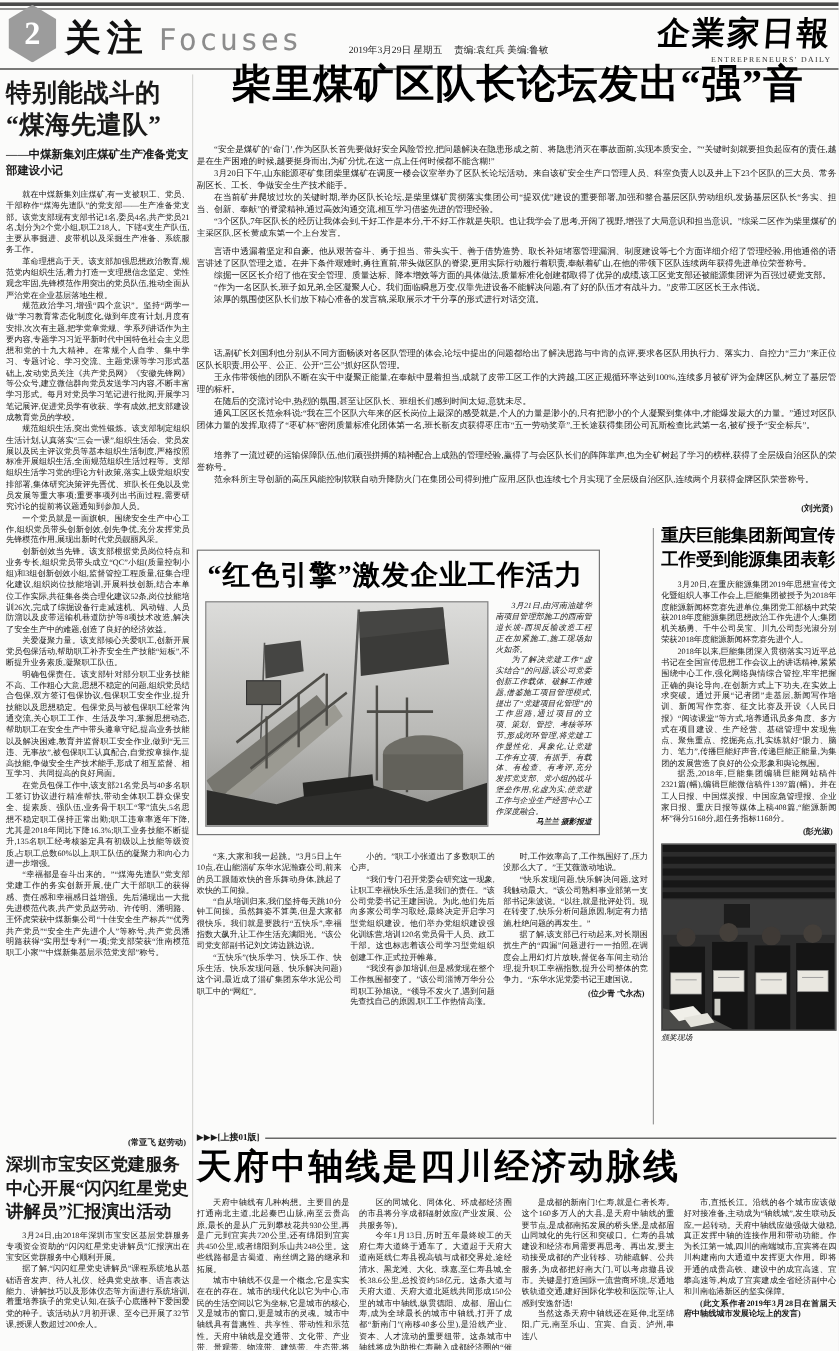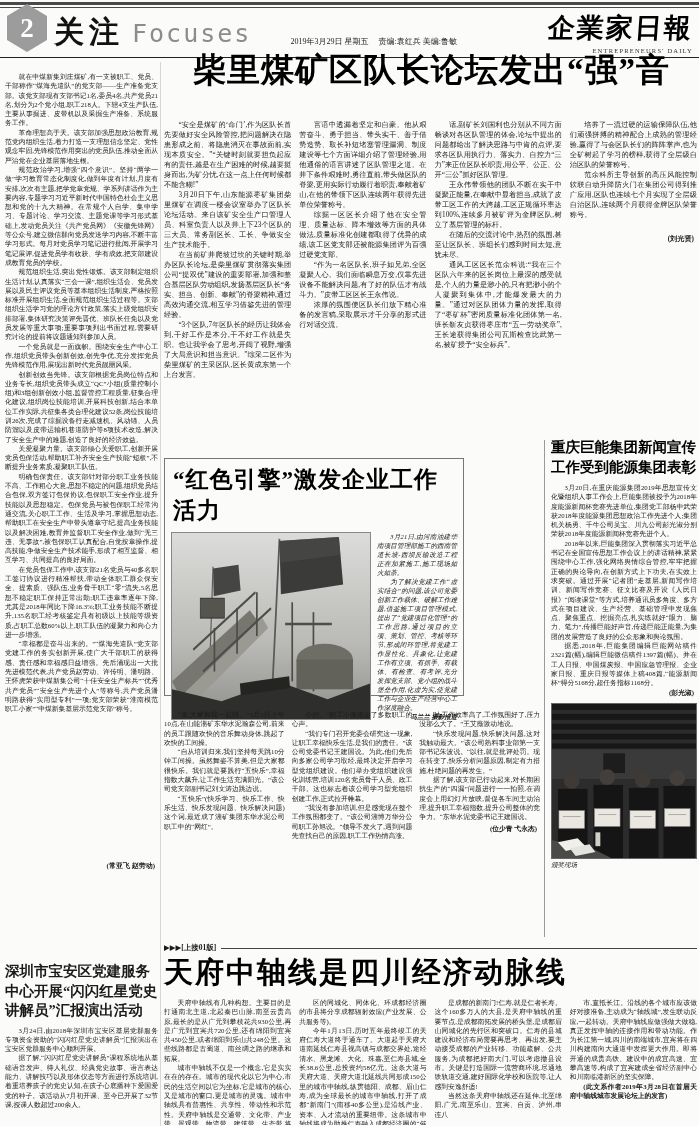--- a/index.html
+++ b/index.html
@@ -41,25 +41,25 @@
   .l-body { margin-top:8px; font-size:6.8px; line-height:9.3px; height:786px; overflow:hidden; }
   .l-byline { font-size:7px; margin-top:3px; }
   .vsep-left { position:absolute; left:160px; top:62px; width:1px; height:1064px; background:#d7d7d4; }
   
   .shenzhen { position:absolute; left:5px; top:962px; width:153px; }
   .sz-title { font-size:14.5px; font-weight:900; line-height:19.5px; }
   .sz-body { margin-top:5px; font-size:6.8px; line-height:9.3px; height:118px; overflow:hidden; }
   
   .main-headline { position:absolute; left:168px; top:48px; width:527px; height:50px;
     font-size:33px; font-weight:900; text-align:center; letter-spacing:1px; color:#000; }
-  .main-cols { position:absolute; left:164px; top:120px; width:533px; height:332px; display:flex; gap:8px; }
+  .main-cols { position:absolute; left:164px; top:120px; width:533px; height:332px; display:flex; gap:8px;flex-direction:column; }
   .main-cols .col { flex:1 1 0; overflow:hidden; font-size:7.2px; line-height:10px; }
   .m-byline { font-size:7.2px; margin-top:14px; }
   
-  .redbox { position:absolute; left:164px; top:458px; width:300px; height:238px;
+  .redbox { position:absolute; left:164px; top:458px; width:336px; height:238px;
     border:1px solid #777; padding:4px 6px 5px 6px; }
   .re-headline { font-size:23px; font-weight:900; letter-spacing:1px; margin:1px 0 6px 2px; color:#000; }
   .re-flex { display:flex; gap:6px; height:188px; }
   .re-photo { flex:1 1 auto; border:1px solid #888; background:#cfcfcf; overflow:hidden; }
   .re-text { width:80px; flex:0 0 80px; font-size:6.6px; line-height:9px; font-style:italic;
     display:flex; flex-direction:column; text-align:justify; }
   .re-text p { margin:0; text-indent:2em; }
   .re-credit { margin-top:auto; text-align:right; font-size:6.4px; font-weight:bold; }
   
   .fivehappy { position:absolute; left:164px; top:701px; width:376px; height:236px; }
@@ -104,20 +104,23 @@
     <div class="masthead">
       <div class="m-cn">企業家日報</div>
       <div class="m-en">ENTREPRENEURS' DAILY</div>
     </div>
     <div class="hdr-bottom"></div>
   </div>
 
   <div class="vsep-left"></div>
 
   <div class="leftcol">
+    <div class="l-title">特别能战斗的
+“煤海先遣队”</div>
+    <div class="l-sub">——中煤新集刘庄煤矿生产准备党支部建设小记</div>
     <div class="l-body body-text">
         <p>就在中煤新集刘庄煤矿,有一支被职工、党员、干部称作“煤海先遣队”的党支部——生产准备党支部。该党支部现有支部书记1名,委员4名,共产党员21名,划分为2个党小组,职工218人。下辖4支生产队伍,主要从事掘进、皮带机以及采掘生产准备、系统服务工作。</p>
         <p>革命理想高于天。该支部加强思想政治教育,规范党内组织生活,着力打造一支理想信念坚定、党性观念牢固,先锋模范作用突出的党员队伍,推动全面从严治党在企业基层落地生根。</p>
         <p>规范政治学习,增强“四个意识”。坚持“两学一做”学习教育常态化制度化,做到年度有计划,月度有安排,次次有主题,把学党章党规、学系列讲话作为主要内容,专题学习习近平新时代中国特色社会主义思想和党的十九大精神。在常规个人自学、集中学习、专题讨论、学习交流、主题党课等学习形式基础上,发动党员关注《共产党员网》《安徽先锋网》等公众号,建立微信群向党员发送学习内容,不断丰富学习形式。每月对党员学习笔记进行批阅,开展学习笔记展评,促进党员学有收获、学有成效,把支部建设成教育党员的学校。</p>
         <p>规范组织生活,突出党性锻炼。该支部制定组织生活计划,认真落实“三会一课”,组织生活会、党员发展以及民主评议党员等基本组织生活制度,严格按照标准开展组织生活,全面规范组织生活过程等。支部组织生活学习党的理论方针政策,落实上级党组织安排部署,集体研究决策评先晋优、班队长任免以及党员发展等重大事项;重要事项列出书面过程,需要研究讨论的提前将议题通知到参加人员。</p>
         <p>一个党员就是一面旗帜。围绕安全生产中心工作,组织党员带头创新创效,创先争优,充分发挥党员先锋模范作用,展现出新时代党员靓丽风采。</p>
         <p>创新创效当先锋。该支部根据党员岗位特点和业务专长,组织党员带头成立“QC”小组(质量控制小组)和3组创新创效小组,监督管控工程质量,征集合理化建议,组织岗位技能培训,开展科技创新,结合本单位工作实际,共征集各类合理化建议52条,岗位技能培训26次,完成了综掘设备行走减速机、风动锚、人员防溜以及皮带运输机巷道防护等8项技术改造,解决了安全生产中的难题,创造了良好的经济效益。</p>
         <p>关爱凝聚力量。该支部倾心关爱职工,创新开展党员包保活动,帮助职工补齐安全生产技能“短板”,不断提升业务素质,凝聚职工队伍。</p>
         <p>明确包保责任。该支部针对部分职工业务技能不高、工作粗心大意,思想不稳定的问题,组织党员结合包保,双方签订包保协议,包保职工安全作业,提升技能以及思想稳定。包保党员与被包保职工经常沟通交流,关心职工工作、生活及学习,掌握思想动态,帮助职工在安全生产中带头遵章守纪,提高业务技能以及解决困难,教育并监督职工安全作业,做到“无三违、无事故”,被包保职工认真配合,自觉按章操作,提高技能,争做安全生产技术能手,形成了相互监督、相互学习、共同提高的良好局面。</p>
         <p>在党员包保工作中,该支部21名党员与40多名职工签订协议进行精准帮扶,带动全体职工群众保安全、提素质、强队伍,业务骨干职工“零”流失,5名思想不稳定职工保持正常出勤;职工违章率逐年下降,尤其是2018年同比下降16.3%;职工业务技能不断提升,135名职工经考核鉴定具有初级以上技能等级资质,占职工总数60%以上,职工队伍的凝聚力和向心力进一步增强。</p>

